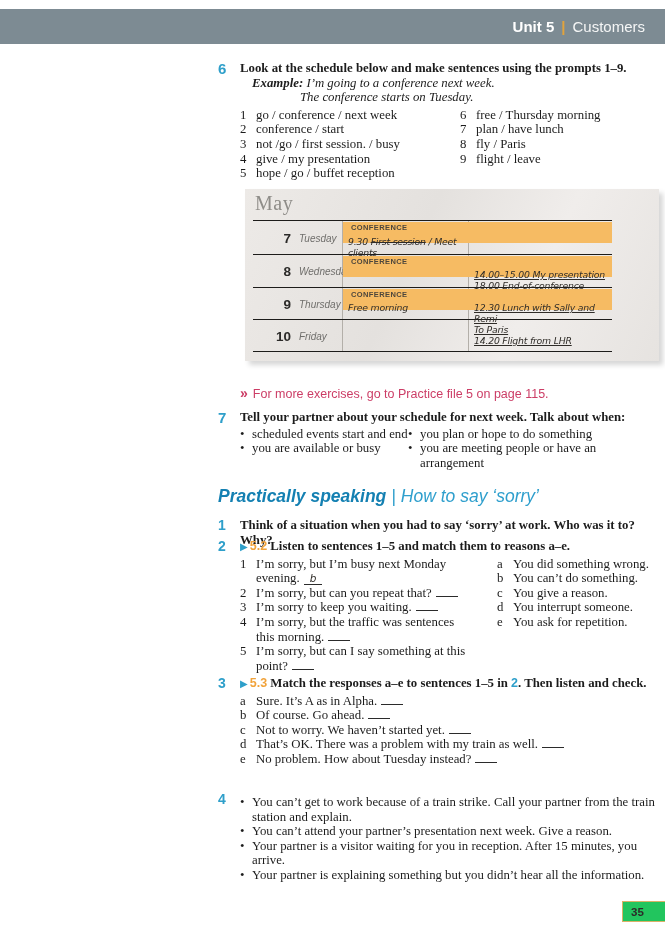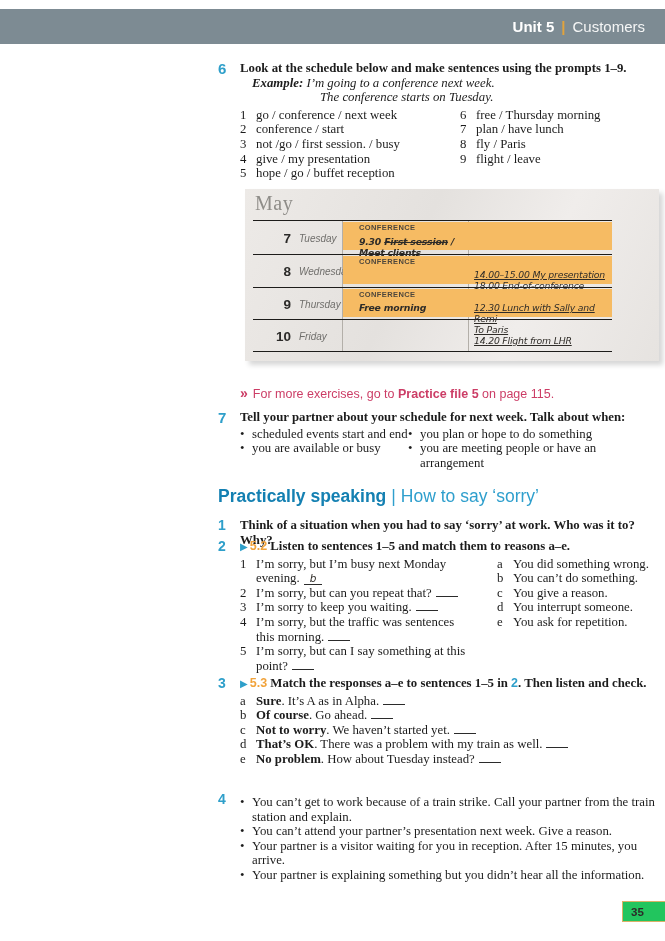--- a/index.html
+++ b/index.html
@@ -9,26 +9,26 @@
   .header-bar { position:absolute; top:9px; left:0; right:0; height:35px; background:#7d8b93;
     display:flex; align-items:center; justify-content:flex-end; padding-right:20px;
     font-family:"Liberation Sans", sans-serif; font-size:15px; color:#f5f6f6; }
   .header-bar .unit { font-weight:bold; color:#ffffff; }
   .header-bar .sep { color:#e2a33d; margin:0 7px; font-weight:bold; }
 
   .ex { position:absolute; left:218px; width:442px; display:flex; }
   .ex-num { width:22px; flex:0 0 22px; font-family:"Liberation Sans", sans-serif; font-weight:bold;
     font-size:15px; color:#2e9fca; line-height:15px; }
   .ex-body { flex:1; font-size:12.8px; line-height:14.6px; }
-  .bold { font-weight:bold; }
+  .bold { font-weight:normal; }
   .instr { font-weight:bold; }
 
   .example { margin-left:12px; font-style:italic; }
   .example .exlabel { font-weight:bold; }
-  .example .l2 { margin-left:68px; }
+  .example .l2 { margin-left:48px; }
 
   .two-col { display:flex; margin-top:3px; }
   .pcol-l { width:220px; flex:0 0 220px; }
   .pcol-r { flex:1; }
   .p-line { display:flex; }
   .p-line .n { width:16px; flex:0 0 16px; }
 
   
   .sched { position:absolute; left:245px; top:189px; width:414px; height:172px;
     background:linear-gradient(115deg,#edeae7 0%,#e4e1de 40%,#f0edeb 68%,#e6e3e0 100%);
@@ -36,33 +36,33 @@
   .sched .may { position:absolute; left:10px; top:3px; font-size:20px; color:#8f8d89; letter-spacing:0.5px;font-family:Liberation Serif, serif; }
   .sched .collab { position:absolute; top:17px; font-size:11px; color:#55534f;margin-top:12px; }
   .sched .lab-am { left:101px; } .sched .lab-pm { left:227px; }
   .stable { position:absolute; left:8px; top:31px; width:359px; height:131px; border-top:1.5px solid #1d1c1a; }
   .srow { position:relative; border-bottom:1.5px solid #1d1c1a; }
   .srow .vl { position:absolute; top:0; bottom:0; width:0; border-left:1px solid #b3afa9; }
   .vl1 { left:89px; } .vl2 { left:215px; }
   .d-num { position:absolute; left:12px; width:26px; text-align:right; top:50%; transform:translateY(-50%);
     font-weight:bold; font-size:13.5px; color:#2b2a28; }
   .d-day { position:absolute; left:46px; top:50%; transform:translateY(-50%); font-size:10px; color:#6f6e6b;font-style:italic; }
-  .conf-bar { position:absolute; left:90px; right:0; top:1px; height:28px; background:#f6bb63;
-    font-size:7.5px; font-weight:bold; color:#4d463c; letter-spacing:0.4px; line-height:11px; padding-left:16px; }
+  .conf-bar { position:absolute; left:90px; right:0; top:1px; height:21px; background:#f6bb63;
+    font-size:7.5px; font-weight:bold; color:#4d463c; letter-spacing:0.4px; line-height:11px; padding-left:8px; }
   .hand { font-family:"DejaVu Sans", sans-serif; font-style:italic; font-size:9.3px; color:#2f2c28;
     line-height:11px; letter-spacing:-0.2px; }
-  .cell-am { position:absolute; left:106px; width:118px;font-weight:bold; }
+  .cell-am { position:absolute; left:95px; width:118px; }
   .cell-pm { position:absolute; left:221px; width:136px;text-decoration:underline; }
   .struck { text-decoration:line-through; }
 
   .plink { position:absolute; left:240px; top:385px; font-family:"Liberation Sans", sans-serif;
     font-size:12.5px; color:#cc3d66; }
   .plink .chev { font-weight:bold; font-size:14px; margin-right:5px; }
 
-  .ps-heading { position:absolute; left:218px; top:486px; font-family:"Liberation Sans", sans-serif; font-size:17.5px; }
+  .ps-heading { position:absolute; left:218px; top:486px; font-family:"Liberation Sans", sans-serif; font-size:17.5px;font-style:italic; }
   .ps-heading .h-bold { font-weight:bold; color:#1480b2; }
   .ps-heading .h-sep { color:#2f9fcd; margin:0 5px; }
   .ps-heading .h-rest { color:#2f9fcd; }
 
   .audio-play { color:#2e9fca; font-family:"DejaVu Sans", sans-serif; font-size:10px; margin-right:2px; }
   .audio-num { font-family:"Liberation Sans", sans-serif; font-weight:bold; color:#f1a33b; font-size:12.5px; }
   .ref-num { font-family:"Liberation Sans", sans-serif; font-weight:bold; color:#2e9fca; font-size:12.5px; }
 
   .blank { display:inline-block; width:22px; height:11px; border-bottom:1.2px solid #2b2b2b; margin-left:4px; }
   .answer { display:inline-block; font-family:"DejaVu Sans", sans-serif; font-style:italic; font-size:10.5px;

